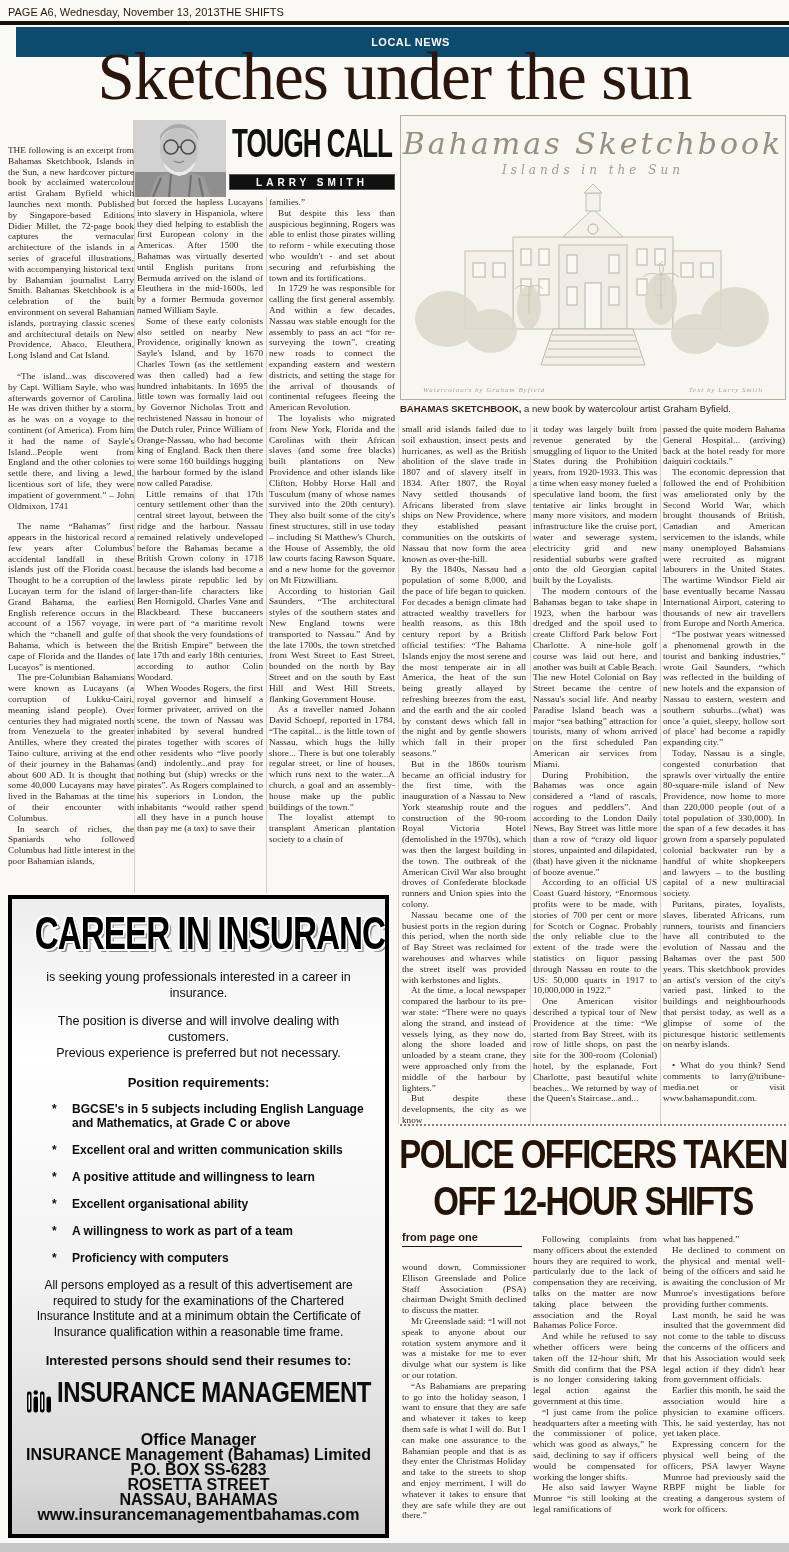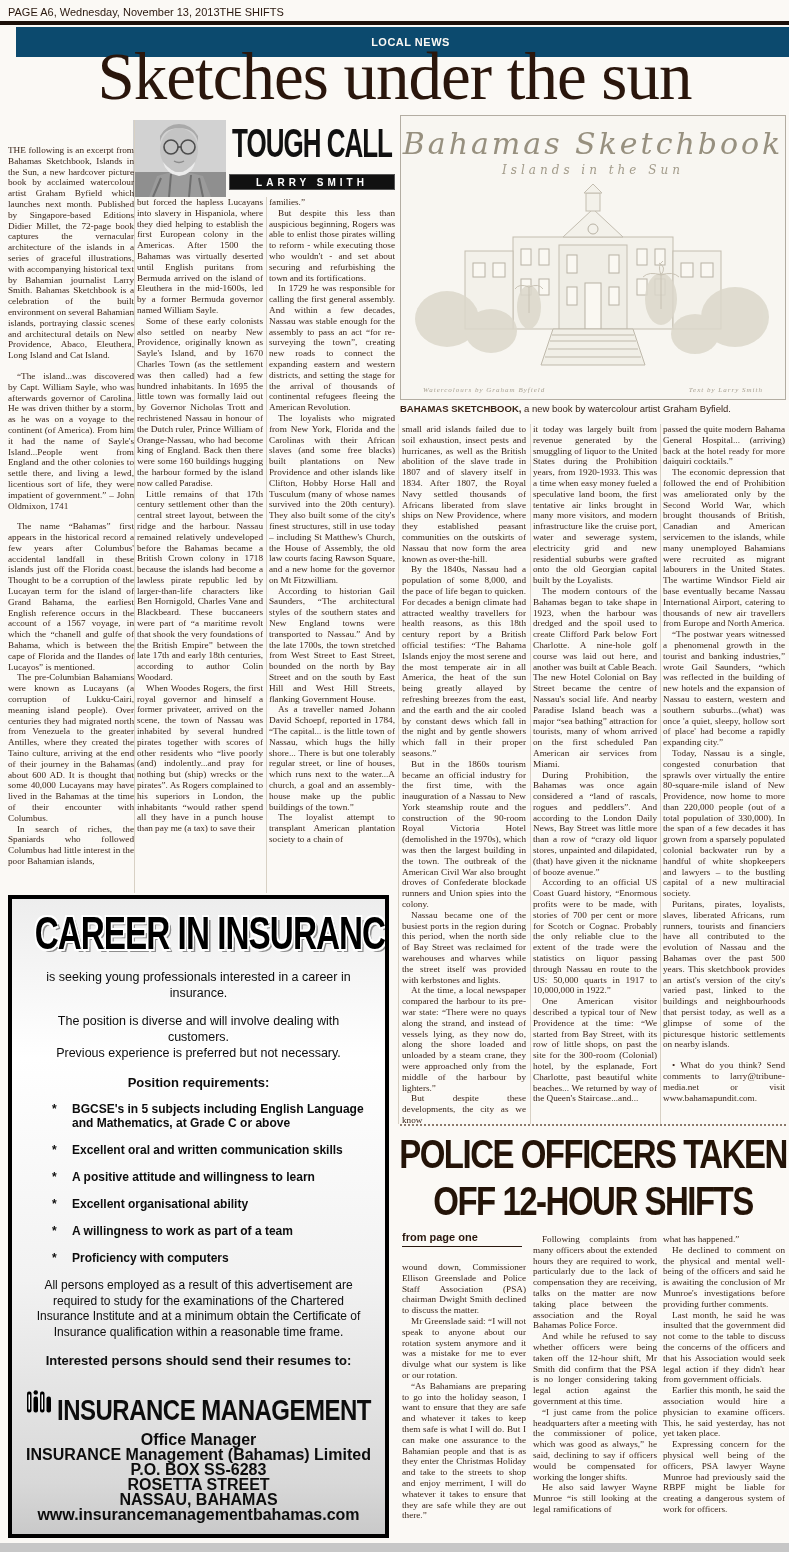--- a/index.html
+++ b/index.html
@@ -66,21 +66,21 @@
     transform:scale(.95,1.3); transform-origin:top center; color:#000;
     text-shadow:-1.5px -1.5px 0 #fff, 1.5px -1.5px 0 #fff, -1.5px 1.5px 0 #fff, 1.5px 1.5px 0 #fff, 3px 3px 0 #8e8e8e; }
   .ad-intro { margin-top:22px; text-align:center; font-size:12.5px; line-height:16px; }
   .ad-body  { margin-top:12px; text-align:center; font-size:12.5px; line-height:16px; }
   .ad-req   { margin-top:14px; text-align:center; font-weight:bold; font-size:13px; }
   .ad-bullets { margin-top:12px; padding-left:26px; }
   .ad-bullet { display:flex; font-weight:bold; font-size:12px; line-height:14px; margin-bottom:13px; }
   .ad-bullet .star { width:20px; flex:none; }
   .ad-note { margin-top:2px; text-align:center; font-size:12px; line-height:15.5px; }
   .ad-cta { margin-top:13px; text-align:center; font-weight:bold; font-size:13px; }
-  .ad-logo-row { margin-top:10px; display:flex; align-items:flex-end; justify-content:center; }
+  .ad-logo-row { margin-top:10px; display:flex; align-items:flex-start; justify-content:center; }
   .ad-logo-text { font-weight:bold; font-size:24px; letter-spacing:-.5px; transform:scaleY(1.2); white-space:nowrap; margin-left:4px; }
   .ad-address { margin-top:8px; text-align:center; font-weight:bold; font-size:16px; line-height:15px; }
   
   .police-dotted { position:absolute; left:400px; top:1124px; width:386px; border-top:2px dotted #8a7a6c; }
   .police-headline { position:absolute; left:398px; top:1130px; width:390px; text-align:center;
     font-family:"Liberation Sans",sans-serif; font-weight:bold; color:#241408; font-size:33px;
     letter-spacing:-1.5px; line-height:47px; }
   .police-headline span { display:block; transform:scaleY(1.22); }
   .police-kicker { position:absolute; left:402px; top:1231px; font-family:"Liberation Sans",sans-serif;
     font-weight:bold; font-size:11px; color:#2a180e; border-bottom:1.5px solid #2a180e; padding-bottom:3px; width:120px; }

